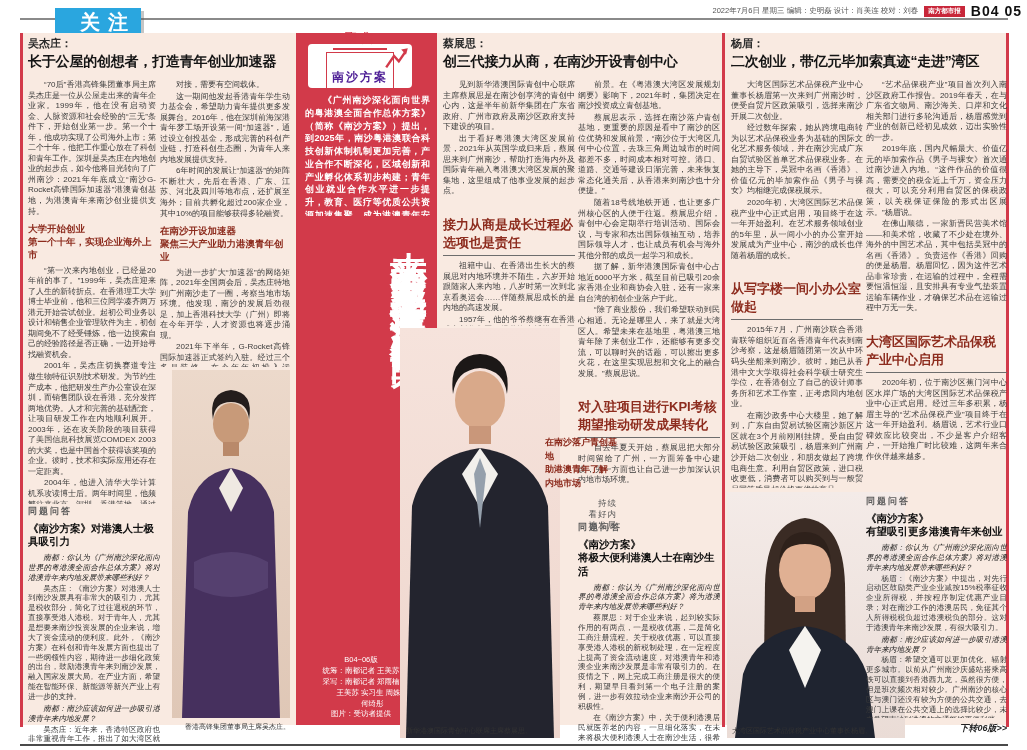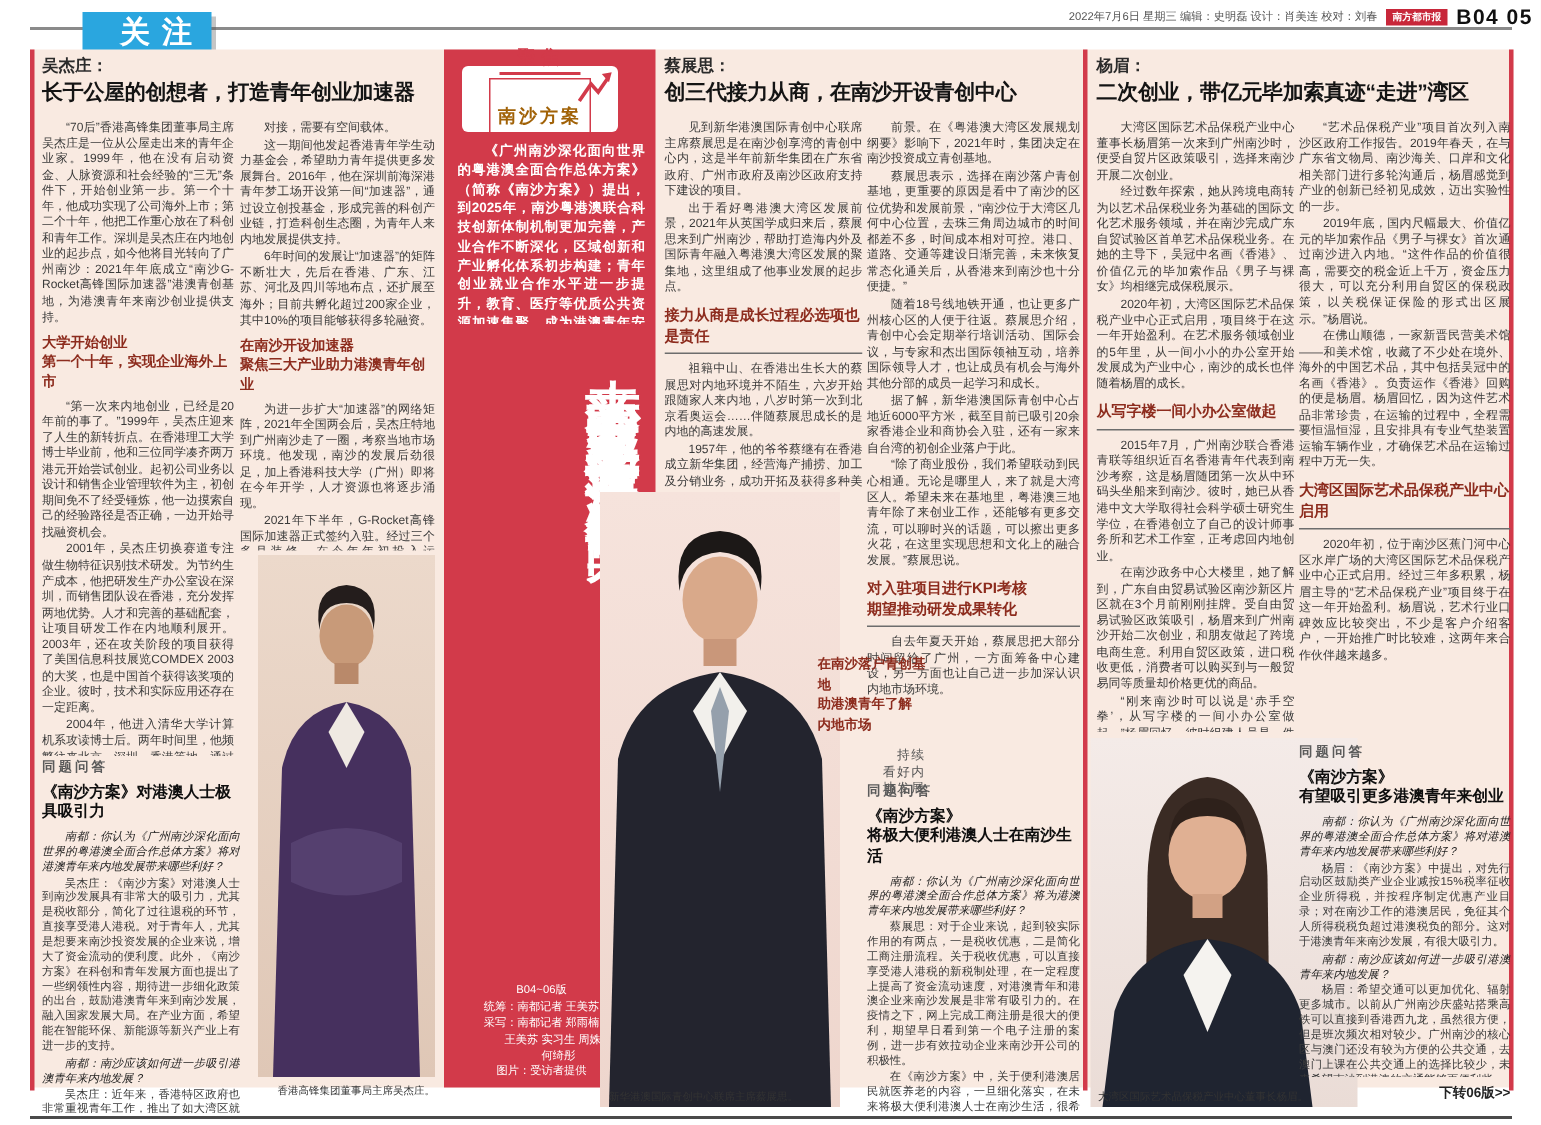--- a/index.html
+++ b/index.html
@@ -20,39 +20,39 @@
   .bottomrule{position:absolute;left:20px;top:744px;width:988px;height:2px;background:#4a4a4a;}
 
   
   .kicker{position:absolute;font-size:11px;font-weight:bold;color:#2b2b2b;}
   .headline{position:absolute;font-size:14px;font-weight:bold;color:#141414;white-space:nowrap;letter-spacing:-0.2px;}
   .flow{position:absolute;overflow:hidden;font-size:8px;line-height:1.32;color:#3a3a3a;}
   .blk{margin:0 0 1px 0;}
   .blk.p{text-indent:2em;text-align:justify;}
   .blk.h{font-weight:bold;color:#8d2c1e;white-space:pre-line;text-indent:0;font-size:9.5px;
          line-height:1.35;margin:6px 0 4px;}
-  .blk.hr{font-weight:bold;color:#8d2c1e;white-space:pre-line;text-indent:0;font-size:10px;
-          line-height:1.35;margin:7px 0 5px;border-bottom:1px solid #6d6d6d;padding-bottom:4px;}
+  .blk.hr{font-weight:bold;color:#8d2c1e;white-space:pre-line;text-indent:0;font-size:13px;
+          line-height:1.35;margin:19px 0 5px;border-bottom:1px solid #6d6d6d;padding-bottom:4px;}
   .blk.q{font-family:"Liberation Serif",serif;font-style:italic;color:#1f1f1f;text-indent:2em;
          text-align:justify;margin-top:2px;}
   .blk.a{text-indent:2em;text-align:justify;}
   .blk.ph{font-weight:bold;color:#8d2c1e;text-align:left;white-space:pre-line;font-size:9px;line-height:1.5;text-indent:0;}
   .blk.pl{color:#555;text-align:right;white-space:pre-line;margin-top:8px;font-size:8.5px;letter-spacing:1px;text-indent:0;}
   .qa{position:absolute;overflow:hidden;font-size:7.6px;line-height:1.3;color:#3a3a3a;}
   .qa-label{color:#5b5b5b;font-weight:bold;font-size:9px;letter-spacing:2px;margin-bottom:4px;}
   .qa-title{font-weight:bold;color:#0e0e0e;font-size:10.5px;line-height:1.3;white-space:pre-line;margin-bottom:4px;}
   .turnline{position:absolute;font-size:9px;font-weight:bold;color:#222;text-align:right;}
 
   
   .focus-col{position:absolute;left:296px;top:33px;width:141px;height:692px;background:#d23a4a;}
   .focus-logo{position:absolute;left:12px;top:11px;width:104px;height:44px;background:#fff;border-radius:4px;
               display:flex;flex-direction:column;align-items:center;justify-content:center;}
   .logo-l1{color:#d23a4a;font-weight:bold;font-size:12px;letter-spacing:4px;border-bottom:2px solid #d23a4a;
            padding:0 10px 1px 12px;}
-  .logo-l2{color:#a16207;font-weight:bold;font-size:12px;letter-spacing:2px;border:1.5px solid #d23a4a;
+  .logo-l2{color:#4c1d95;font-weight:bold;font-size:12px;letter-spacing:2px;border:1.5px solid #d23a4a;
            padding:16px 5px;margin-top:2px;}
   .logo-arrow{position:absolute;right:3px;top:3px;width:24px;height:24px;}
   .focus-intro{position:absolute;left:9px;top:61px;width:125px;height:122px;overflow:hidden;color:#fff;
                font-weight:bold;font-size:9px;line-height:1.42;text-align:justify;text-indent:2em;}
   .vert-head{position:absolute;left:2px;top:189px;height:442px;width:136px;writing-mode:vertical-rl;
              color:#fff;overflow:hidden;}
   .vbig{font-size:37px;font-weight:bold;line-height:51px;letter-spacing:5px;}
   .vsmall{font-size:14px;font-weight:bold;line-height:26px;letter-spacing:3px;margin-block-start:10px;}
   .focus-credits{position:absolute;left:10px;top:622px;width:110px;height:62px;color:#fff;font-size:7.5px;
                  line-height:1.45;white-space:pre-line;overflow:hidden;text-align:center;}
@@ -239,15 +239,15 @@
     <div class="qa-title">《南沙方案》
 有望吸引更多港澳青年来创业</div>
     <div>
         <div class="blk q">南都：你认为《广州南沙深化面向世界的粤港澳全面合作总体方案》将对港澳青年来内地发展带来哪些利好？</div>
         <div class="blk a">杨眉：《南沙方案》中提出，对先行启动区鼓励类产业企业减按15%税率征收企业所得税，并按程序制定优惠产业目录；对在南沙工作的港澳居民，免征其个人所得税税负超过港澳税负的部分。这对于港澳青年来南沙发展，有很大吸引力。</div>
         <div class="blk q">南都：南沙应该如何进一步吸引港澳青年来内地发展？</div>
         <div class="blk a">杨眉：希望交通可以更加优化、辐射更多城市。以前从广州南沙庆盛站搭乘高铁可以直接到香港西九龙，虽然很方便，但是班次频次相对较少。广州南沙的核心区与澳门还没有较为方便的公共交通，去澳门上课在公共交通上的选择比较少，未来希望南沙到港澳的交通能够更便利些。</div>
       </div>
   </div>
 
-  <div class="turnline" style="left:890px;top:722px;width:117px;z-index:6;">下转06版&gt;&gt;</div>
+  <div class="turnline" style="left:890px;top:722px;width:117px;z-index:6;font-style:italic;">下转06版&gt;&gt;</div>
 
 </div>
 
 </body></html>

